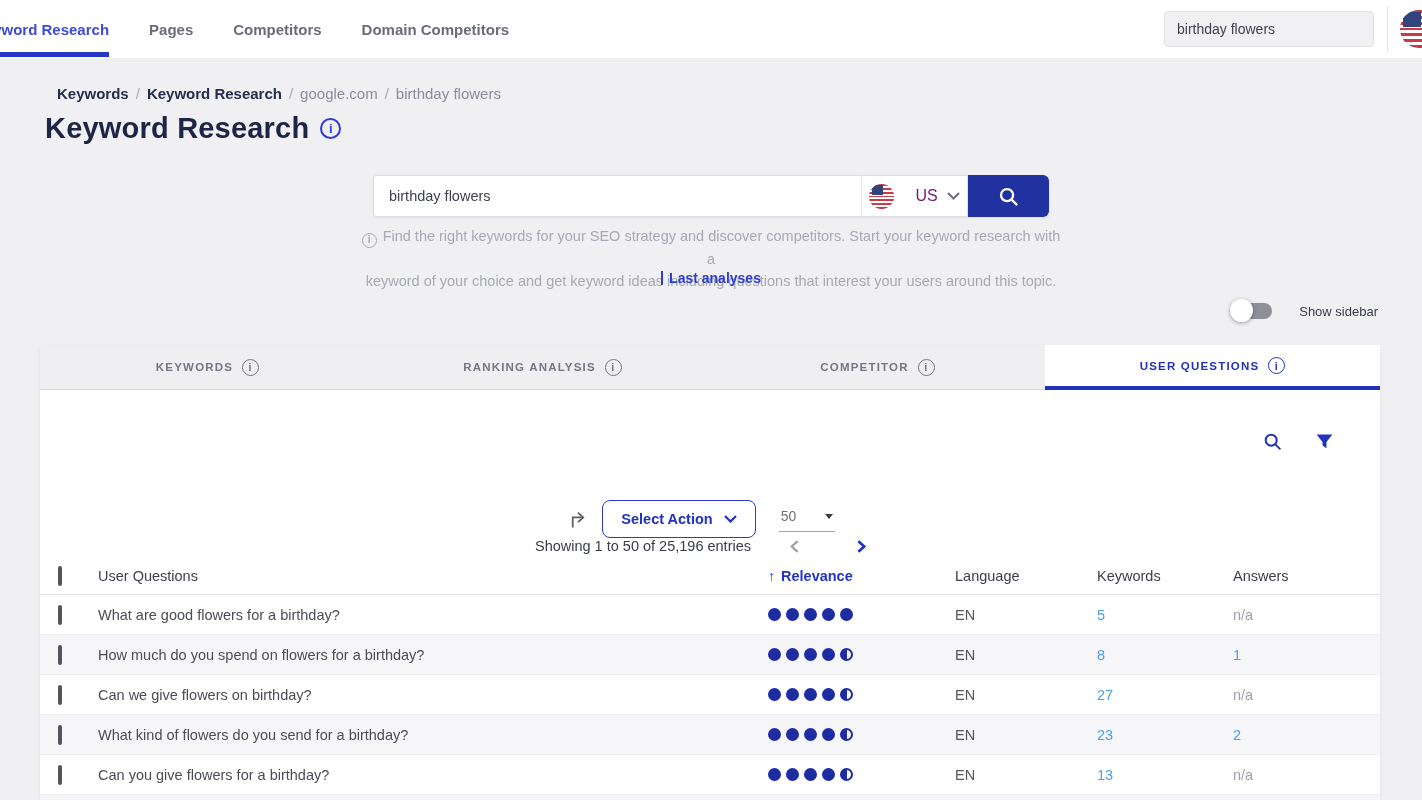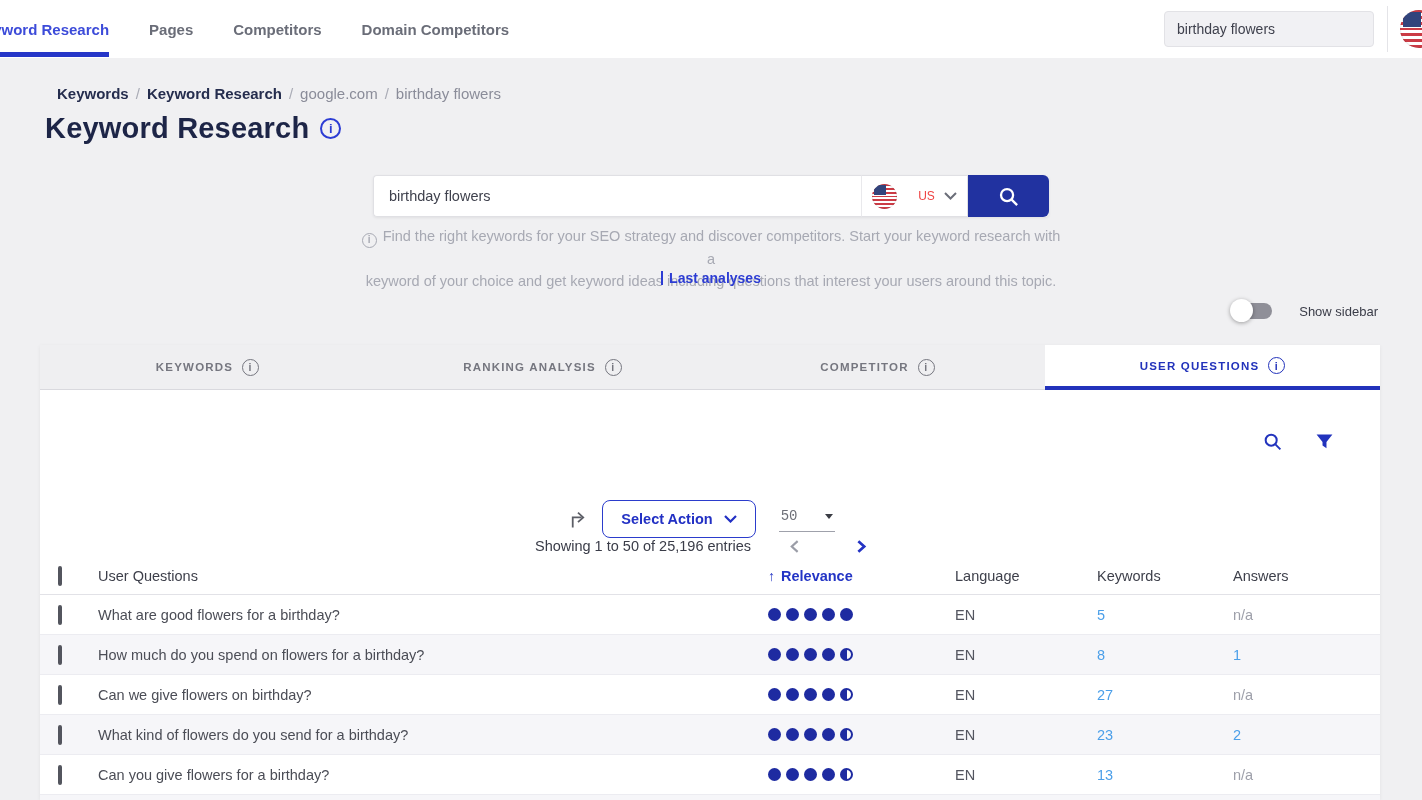--- a/index.html
+++ b/index.html
@@ -46,21 +46,21 @@
   .info-gray-sm{width:15px;height:15px;border:1.4px solid #a7a9b3;color:#a7a9b3;font-size:10px;margin-right:6px;vertical-align:-2px;}
   .info-tab{width:17px;height:17px;border:1.7px solid currentColor;font-size:10.5px;margin-left:9px;}
 
   
   .searchbar{position:absolute;top:175px;left:373px;width:676px;height:42px;display:flex;
     border-radius:4px;box-shadow:0 1px 3px rgba(0,0,0,.07);}
   .kw-input{flex:1;height:42px;border:1px solid #e0e0e4;border-right:none;border-radius:4px 0 0 4px;
     padding:0 15px;font-size:14.5px;color:#3f414d;background:#fff;outline:none;font-family:"Liberation Sans",sans-serif;}
   .country{width:107px;height:42px;background:#fff;border:1px solid #e0e0e4;border-left:1px solid #e9e9ec;
     display:flex;align-items:center;justify-content:center;gap:9px;cursor:pointer;}
-  .country-code{font-size:12px;color:#ef4444;margin-left:12px;}
+  .country-code{font-size:16px;color:#701a75;margin-left:12px;}
   .search-btn{width:81px;height:42px;background:#2132a0;border:none;border-radius:0 6px 6px 0;
     display:flex;align-items:center;justify-content:center;cursor:pointer;}
 
   
   .hint{position:absolute;top:225px;left:361px;width:700px;text-align:center;
     font-size:14.5px;line-height:22px;color:#a7a9b3;}
   .last-analyses{position:absolute;top:270px;left:361px;width:700px;display:flex;
     align-items:center;justify-content:center;gap:6px;cursor:pointer;}
   .last-analyses .bar{width:2px;height:14px;background:#2c3cd4;}
   .last-analyses .lbl{font-size:14px;font-weight:bold;color:#2c3cd4;}
@@ -86,21 +86,21 @@
 
   
   .toolbar{position:absolute;top:155px;left:23px;right:40px;display:flex;align-items:center;justify-content:space-between;flex-direction:column;}
   .toolbar-left{display:flex;align-items:center;}
   .export-btn{display:flex;cursor:pointer;margin-right:13px;}
   .select-action{display:flex;align-items:center;gap:11px;padding:10px 18px;border:1.5px solid #2b3ccc;
     border-radius:8px;background:#fff;color:#2230c4;font-size:14.5px;font-weight:bold;cursor:pointer;
     font-family:"Liberation Sans",sans-serif;}
   .page-size{width:56px;margin-left:23px;display:flex;align-items:center;justify-content:space-between;
     border-bottom:1px solid #9fa1ab;padding:2px 2px 7px 2px;cursor:pointer;}
-  .page-size .val{font-size:14px;color:#6e7078;font-family:Liberation Mono, monospace;}
+  .page-size .val{font-size:14px;color:#6e7078;}
   .caret-down{width:0;height:0;border-left:4px solid transparent;border-right:4px solid transparent;border-top:5px solid #3a3c44;}
   .toolbar-right{display:flex;align-items:center;}
   .showing{font-size:14.5px;color:#3a3c48;}
   .pg{cursor:pointer;display:flex;}
   .pg.prev{margin-left:37px;}
   .pg.next{margin-left:50px;}
 
   
   .table{position:absolute;top:212px;left:0;right:0;}
   .thead,.trow{display:grid;grid-template-columns:58px 670px 187px 142px 136px auto;align-items:center;}

